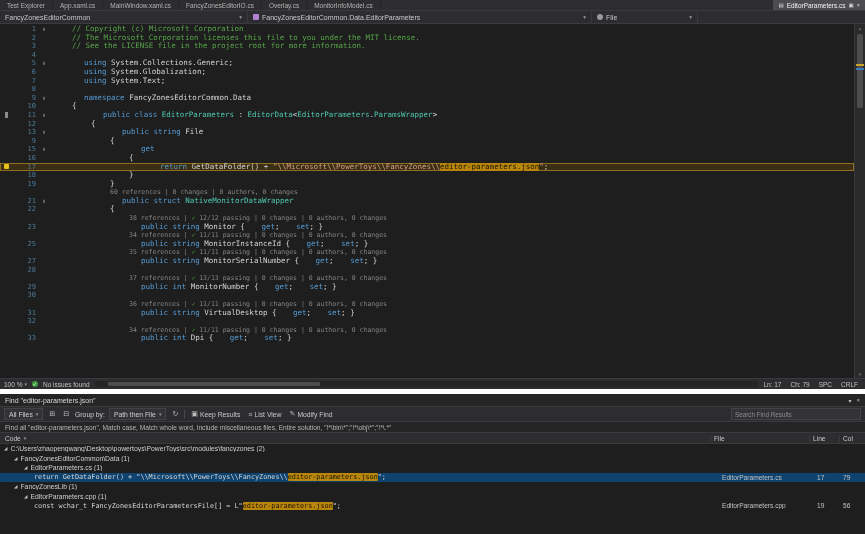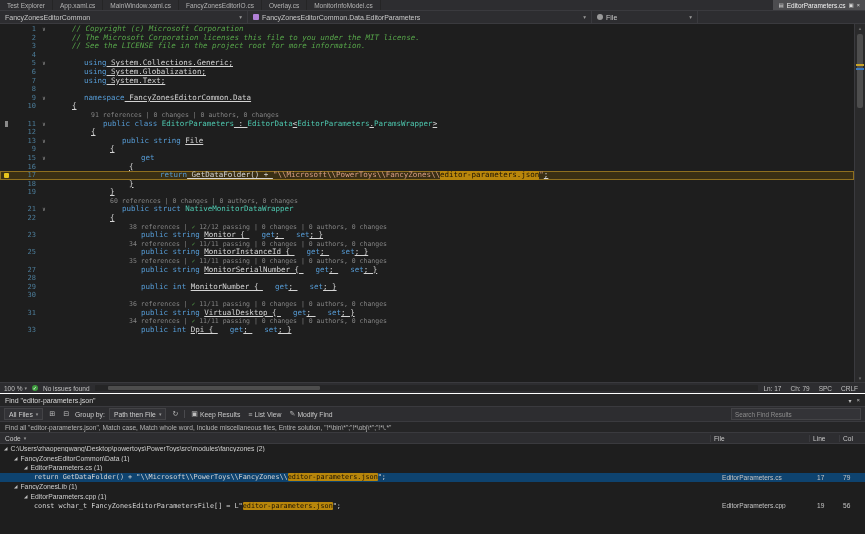--- a/index.html
+++ b/index.html
@@ -32,40 +32,40 @@
             font-family:"DejaVu Sans Mono","Liberation Mono",monospace;font-size:7.5px;line-height:8.6px;}
   .m-margin{width:12px;flex:none;display:flex;justify-content:center;align-items:center;}
   .bulb{width:5px;height:5px;background:#e8c41c;border-radius:1px;display:inline-block;}
   .marker{width:3px;height:6px;background:#8a8a8a;display:inline-block;}
   .lnum{width:24px;flex:none;text-align:right;color:#4c7d9a;font-size:7px;padding-right:2px;
         font-family:"DejaVu Sans Mono","Liberation Mono",monospace;}
   .foldm{width:12px;flex:none;text-align:center;color:#9a9a9a;font-size:5.5px;}
   .ctext{flex:1;display:flex;align-items:center;padding-left:22px;overflow:hidden;}
   .code-row.lens .ctext{font-size:6.5px;}
   .code-row.hl{background:#3a2f14;box-shadow:inset 0 0 0 1px #8f6f1f;}
-  .s-cm{color:#57a64a;font-style:italic;} .s-kw{color:#569cd6;padding-left:12px;} .s-ty{color:#4ec9b0;} .s-str{color:#d69d85;}
-  .s-pl{color:#d4d4d4;text-decoration:underline;} .s-cl{color:#848484;} .s-ok{color:#57a64a;font-size:6px;}
+  .s-cm{color:#57a64a;} .s-kw{color:#569cd6;padding-left:12px;} .s-ty{color:#4ec9b0;} .s-str{color:#d69d85;}
+  .s-pl{color:#d4d4d4;} .s-cl{color:#848484;} .s-ok{color:#57a64a;font-size:6px;}
   .s-match,.f-match{background:#b8860b;color:#1a1206;border-radius:1px;}
   
   .vscroll{width:10px;flex:none;background:#2a2a2b;border-left:1px solid #3a3a3e;position:relative;}
   .vs-arrow{position:absolute;left:0;right:0;text-align:center;font-size:5px;color:#6e6e6e;height:8px;line-height:8px;}
   .vs-up{top:0;} .vs-down{bottom:0;}
   .vs-thumb{position:absolute;left:2px;right:2px;top:10px;height:74px;background:#4d4d4d;border-radius:2px;}
   .vs-mark{position:absolute;left:1px;right:1px;height:2px;}
   
   .estatus{height:10px;background:#2d2d30;border-top:1px solid #3a3a3e;display:flex;align-items:center;
            gap:5px;padding:0 4px;font-size:6.5px;color:#c0c0c0;flex:none;}
   .zoom{display:flex;align-items:center;gap:2px;}
   .okdot{width:6px;height:6px;border-radius:50%;background:#3d9b3d;color:#fff;font-size:5px;
          display:flex;align-items:center;justify-content:center;line-height:6px;}
   .hscroll{flex:1;height:6px;background:#252526;position:relative;border-radius:1px;}
   .hs-thumb{position:absolute;top:1px;bottom:1px;left:2%;width:32%;background:#4d4d4d;border-radius:1px;}
   .stat-right{display:flex;gap:9px;padding-right:3px;}
   
-  .fpanel{height:140px;flex:none;background:#252526;border-top:1px solid #ffffff;display:flex;flex-direction:column;}
+  .fpanel{height:140px;flex:none;background:#252526;border-top:5px solid #ffffff;display:flex;flex-direction:column;}
   .fp-header{height:12px;display:flex;align-items:center;padding:0 5px;font-size:7px;color:#d8d8d8;gap:4px;}
   .fp-hicons{margin-left:auto;display:flex;gap:5px;color:#bdbdbd;font-size:6px;}
   .fp-toolbar{height:14px;background:#2d2d30;border-top:1px solid #3a3a3e;border-bottom:1px solid #3a3a3e;
               display:flex;align-items:center;gap:4px;padding:0 4px;font-size:6.8px;}
   .combo{background:#333337;border:1px solid #434346;height:10px;display:flex;align-items:center;
          gap:3px;padding:0 4px;white-space:nowrap;color:#cfcfcf;}
   .combo .chev{font-size:5px;color:#9a9a9a;}
   .tbtn{color:#c8c8c8;padding:0 2px;display:flex;align-items:center;gap:2px;white-space:nowrap;font-size:6.8px;}
   .tbtn .gly{font-size:7px;color:#bdbdbd;}
   .tsep{width:1px;height:8px;background:#4a4a4e;}
@@ -132,44 +132,45 @@
         <div class="code-row"><span class="m-margin"></span><span class="lnum">1</span><span class="foldm">∨</span><span class="ctext"><span style="display: inline-block; flex: 0 0 auto; width: 0px;"></span><span class="s-cm">// Copyright (c) Microsoft Corporation</span></span></div>
         <div class="code-row"><span class="m-margin"></span><span class="lnum">2</span><span class="foldm"></span><span class="ctext"><span style="display: inline-block; flex: 0 0 auto; width: 0px;"></span><span class="s-cm">// The Microsoft Corporation licenses this file to you under the MIT license.</span></span></div>
         <div class="code-row"><span class="m-margin"></span><span class="lnum">3</span><span class="foldm"></span><span class="ctext"><span style="display: inline-block; flex: 0 0 auto; width: 0px;"></span><span class="s-cm">// See the LICENSE file in the project root for more information.</span></span></div>
         <div class="code-row"><span class="m-margin"></span><span class="lnum">4</span><span class="foldm"></span><span class="ctext"><span style="display: inline-block; flex: 0 0 auto; width: 0px;"></span></span></div>
         <div class="code-row"><span class="m-margin"></span><span class="lnum">5</span><span class="foldm">∨</span><span class="ctext"><span style="display: inline-block; flex: 0 0 auto; width: 0px;"></span><span class="s-kw">using</span><span class="s-pl"> System.Collections.Generic;</span></span></div>
         <div class="code-row"><span class="m-margin"></span><span class="lnum">6</span><span class="foldm"></span><span class="ctext"><span style="display: inline-block; flex: 0 0 auto; width: 0px;"></span><span class="s-kw">using</span><span class="s-pl"> System.Globalization;</span></span></div>
         <div class="code-row"><span class="m-margin"></span><span class="lnum">7</span><span class="foldm"></span><span class="ctext"><span style="display: inline-block; flex: 0 0 auto; width: 0px;"></span><span class="s-kw">using</span><span class="s-pl"> System.Text;</span></span></div>
         <div class="code-row"><span class="m-margin"></span><span class="lnum">8</span><span class="foldm"></span><span class="ctext"><span style="display: inline-block; flex: 0 0 auto; width: 0px;"></span></span></div>
         <div class="code-row"><span class="m-margin"></span><span class="lnum">9</span><span class="foldm">∨</span><span class="ctext"><span style="display: inline-block; flex: 0 0 auto; width: 0px;"></span><span class="s-kw">namespace</span><span class="s-pl"> FancyZonesEditorCommon.Data</span></span></div>
         <div class="code-row"><span class="m-margin"></span><span class="lnum">10</span><span class="foldm"></span><span class="ctext"><span style="display: inline-block; flex: 0 0 auto; width: 0px;"></span><span class="s-pl">{</span></span></div>
-        <div class="code-row lens"><span class="m-margin"></span><span class="lnum"></span><span class="foldm"></span><span class="ctext"><span style="display: inline-block; flex: 0 0 auto; width: 19px;"></span><span class="s-cl">91 references | 0 changes | 0 authors, 0 changes</span></span></div>
         <div class="code-row"><span class="m-margin"><span class="marker"></span></span><span class="lnum">11</span><span class="foldm">∨</span><span class="ctext"><span style="display: inline-block; flex: 0 0 auto; width: 19px;"></span><span class="s-kw">public class </span><span class="s-ty">EditorParameters</span><span class="s-pl"> : </span><span class="s-ty">EditorData</span><span class="s-pl">&lt;</span><span class="s-ty">EditorParameters</span><span class="s-pl">.</span><span class="s-ty">ParamsWrapper</span><span class="s-pl">&gt;</span></span></div>
         <div class="code-row"><span class="m-margin"></span><span class="lnum">12</span><span class="foldm"></span><span class="ctext"><span style="display: inline-block; flex: 0 0 auto; width: 19px;"></span><span class="s-pl">{</span></span></div>
         <div class="code-row"><span class="m-margin"></span><span class="lnum">13</span><span class="foldm">∨</span><span class="ctext"><span style="display: inline-block; flex: 0 0 auto; width: 38px;"></span><span class="s-kw">public string </span><span class="s-pl">File</span></span></div>
         <div class="code-row"><span class="m-margin"></span><span class="lnum">9</span><span class="foldm"></span><span class="ctext"><span style="display: inline-block; flex: 0 0 auto; width: 38px;"></span><span class="s-pl">{</span></span></div>
         <div class="code-row"><span class="m-margin"></span><span class="lnum">15</span><span class="foldm">∨</span><span class="ctext"><span style="display: inline-block; flex: 0 0 auto; width: 57px;"></span><span class="s-kw">get</span></span></div>
         <div class="code-row"><span class="m-margin"></span><span class="lnum">16</span><span class="foldm"></span><span class="ctext"><span style="display: inline-block; flex: 0 0 auto; width: 57px;"></span><span class="s-pl">{</span></span></div>
         <div class="code-row hl"><span class="m-margin"><span class="bulb"></span></span><span class="lnum">17</span><span class="foldm"></span><span class="ctext"><span style="display: inline-block; flex: 0 0 auto; width: 76px;"></span><span class="s-kw">return</span><span class="s-pl"> GetDataFolder() + </span><span class="s-str">"\\Microsoft\\PowerToys\\FancyZones\\</span><span class="s-match">editor-parameters.json</span><span class="s-str">"</span><span class="s-pl">;</span></span></div>
         <div class="code-row"><span class="m-margin"></span><span class="lnum">18</span><span class="foldm"></span><span class="ctext"><span style="display: inline-block; flex: 0 0 auto; width: 57px;"></span><span class="s-pl">}</span></span></div>
         <div class="code-row"><span class="m-margin"></span><span class="lnum">19</span><span class="foldm"></span><span class="ctext"><span style="display: inline-block; flex: 0 0 auto; width: 38px;"></span><span class="s-pl">}</span></span></div>
         <div class="code-row lens"><span class="m-margin"></span><span class="lnum"></span><span class="foldm"></span><span class="ctext"><span style="display: inline-block; flex: 0 0 auto; width: 38px;"></span><span class="s-cl">60 references | 0 changes | 0 authors, 0 changes</span></span></div>
         <div class="code-row"><span class="m-margin"></span><span class="lnum">21</span><span class="foldm">∨</span><span class="ctext"><span style="display: inline-block; flex: 0 0 auto; width: 38px;"></span><span class="s-kw">public struct </span><span class="s-ty">NativeMonitorDataWrapper</span></span></div>
         <div class="code-row"><span class="m-margin"></span><span class="lnum">22</span><span class="foldm"></span><span class="ctext"><span style="display: inline-block; flex: 0 0 auto; width: 38px;"></span><span class="s-pl">{</span></span></div>
         <div class="code-row lens"><span class="m-margin"></span><span class="lnum"></span><span class="foldm"></span><span class="ctext"><span style="display: inline-block; flex: 0 0 auto; width: 57px;"></span><span class="s-cl">38 references | </span><span class="s-ok">✓</span><span class="s-cl"> 12/12 passing | 0 changes | 0 authors, 0 changes</span></span></div>
         <div class="code-row"><span class="m-margin"></span><span class="lnum">23</span><span class="foldm"></span><span class="ctext"><span style="display: inline-block; flex: 0 0 auto; width: 57px;"></span><span class="s-kw">public string </span><span class="s-pl">Monitor { </span><span class="s-kw">get</span><span class="s-pl">; </span><span class="s-kw">set</span><span class="s-pl">; }</span></span></div>
         <div class="code-row lens"><span class="m-margin"></span><span class="lnum"></span><span class="foldm"></span><span class="ctext"><span style="display: inline-block; flex: 0 0 auto; width: 57px;"></span><span class="s-cl">34 references | </span><span class="s-ok">✓</span><span class="s-cl"> 11/11 passing | 0 changes | 0 authors, 0 changes</span></span></div>
         <div class="code-row"><span class="m-margin"></span><span class="lnum">25</span><span class="foldm"></span><span class="ctext"><span style="display: inline-block; flex: 0 0 auto; width: 57px;"></span><span class="s-kw">public string </span><span class="s-pl">MonitorInstanceId { </span><span class="s-kw">get</span><span class="s-pl">; </span><span class="s-kw">set</span><span class="s-pl">; }</span></span></div>
         <div class="code-row lens"><span class="m-margin"></span><span class="lnum"></span><span class="foldm"></span><span class="ctext"><span style="display: inline-block; flex: 0 0 auto; width: 57px;"></span><span class="s-cl">35 references | </span><span class="s-ok">✓</span><span class="s-cl"> 11/11 passing | 0 changes | 0 authors, 0 changes</span></span></div>
         <div class="code-row"><span class="m-margin"></span><span class="lnum">27</span><span class="foldm"></span><span class="ctext"><span style="display: inline-block; flex: 0 0 auto; width: 57px;"></span><span class="s-kw">public string </span><span class="s-pl">MonitorSerialNumber { </span><span class="s-kw">get</span><span class="s-pl">; </span><span class="s-kw">set</span><span class="s-pl">; }</span></span></div>
         <div class="code-row"><span class="m-margin"></span><span class="lnum">28</span><span class="foldm"></span><span class="ctext"><span style="display: inline-block; flex: 0 0 auto; width: 0px;"></span></span></div>
+        <div class="code-row lens"><span class="m-margin"></span><span class="lnum"></span><span class="foldm"></span><span class="ctext"><span style="display: inline-block; flex: 0 0 auto; width: 57px;"></span><span class="s-cl">37 references | </span><span class="s-ok">✓</span><span class="s-cl"> 13/13 passing | 0 changes | 0 authors, 0 changes</span></span></div>
         <div class="code-row"><span class="m-margin"></span><span class="lnum">29</span><span class="foldm"></span><span class="ctext"><span style="display: inline-block; flex: 0 0 auto; width: 57px;"></span><span class="s-kw">public int </span><span class="s-pl">MonitorNumber { </span><span class="s-kw">get</span><span class="s-pl">; </span><span class="s-kw">set</span><span class="s-pl">; }</span></span></div>
         <div class="code-row"><span class="m-margin"></span><span class="lnum">30</span><span class="foldm"></span><span class="ctext"><span style="display: inline-block; flex: 0 0 auto; width: 0px;"></span></span></div>
         <div class="code-row lens"><span class="m-margin"></span><span class="lnum"></span><span class="foldm"></span><span class="ctext"><span style="display: inline-block; flex: 0 0 auto; width: 57px;"></span><span class="s-cl">36 references | </span><span class="s-ok">✓</span><span class="s-cl"> 11/11 passing | 0 changes | 0 authors, 0 changes</span></span></div>
         <div class="code-row"><span class="m-margin"></span><span class="lnum">31</span><span class="foldm"></span><span class="ctext"><span style="display: inline-block; flex: 0 0 auto; width: 57px;"></span><span class="s-kw">public string </span><span class="s-pl">VirtualDesktop { </span><span class="s-kw">get</span><span class="s-pl">; </span><span class="s-kw">set</span><span class="s-pl">; }</span></span></div>
+        <div class="code-row"><span class="m-margin"></span><span class="lnum">32</span><span class="foldm"></span><span class="ctext"><span style="display: inline-block; flex: 0 0 auto; width: 0px;"></span></span></div>
         <div class="code-row lens"><span class="m-margin"></span><span class="lnum"></span><span class="foldm"></span><span class="ctext"><span style="display: inline-block; flex: 0 0 auto; width: 57px;"></span><span class="s-cl">34 references | </span><span class="s-ok">✓</span><span class="s-cl"> 11/11 passing | 0 changes | 0 authors, 0 changes</span></span></div>
         <div class="code-row"><span class="m-margin"></span><span class="lnum">33</span><span class="foldm"></span><span class="ctext"><span style="display: inline-block; flex: 0 0 auto; width: 57px;"></span><span class="s-kw">public int </span><span class="s-pl">Dpi { </span><span class="s-kw">get</span><span class="s-pl">; </span><span class="s-kw">set</span><span class="s-pl">; }</span></span></div>
       </div>
     <div class="vscroll">
       <div class="vs-arrow vs-up">▴</div>
       <div class="vs-thumb"></div>
       <div class="vs-mark" style="top:40px;background:#c8a227;"></div>
       <div class="vs-mark" style="top:44px;background:#3d7bbf;"></div>
       <div class="vs-arrow vs-down">▾</div>
     </div>

